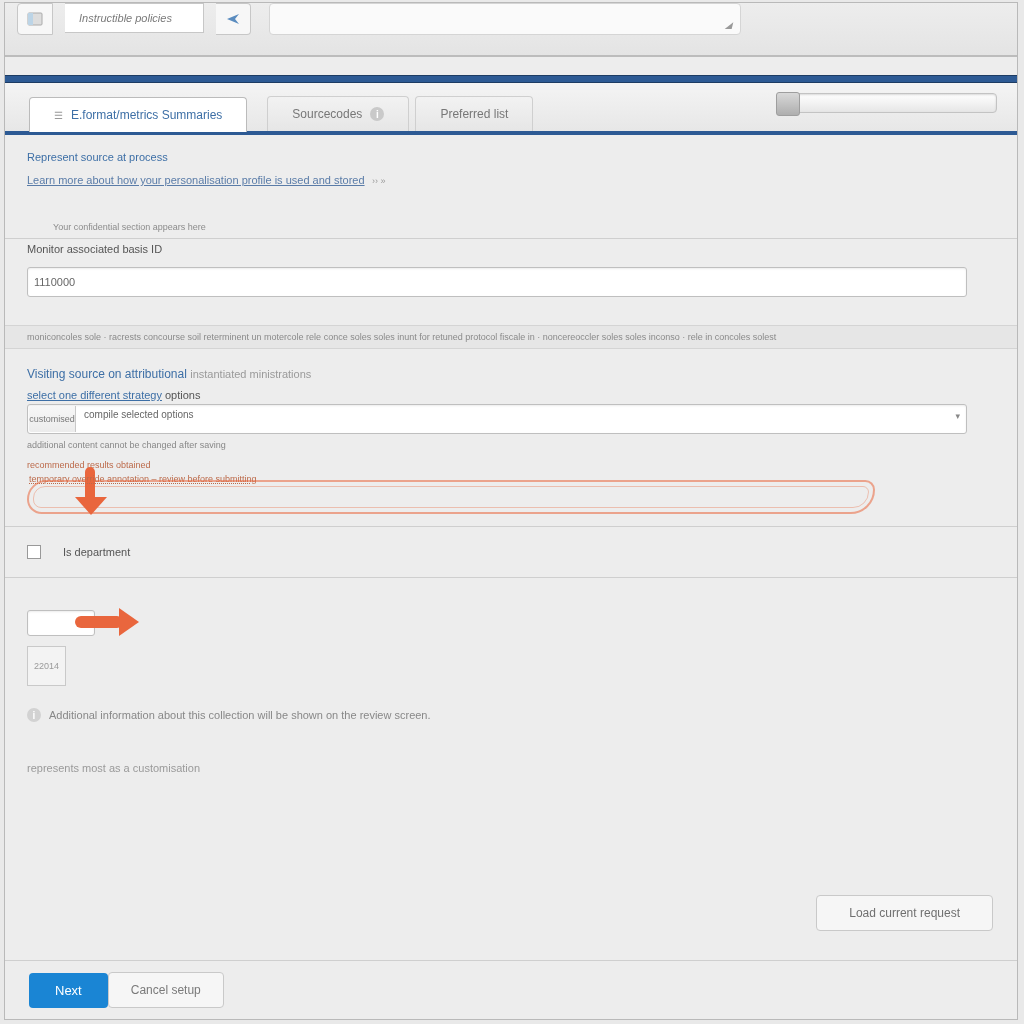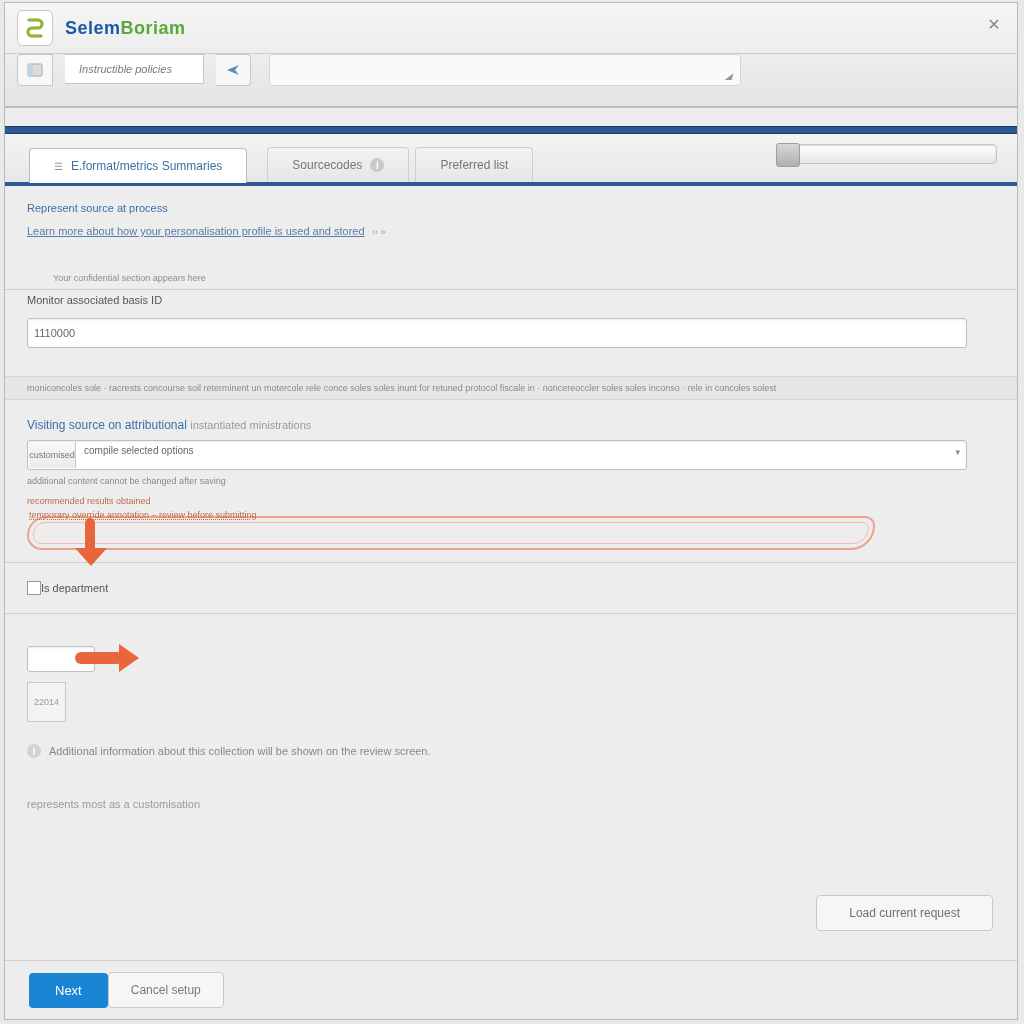--- a/index.html
+++ b/index.html
@@ -248,21 +248,21 @@
     content:"";position:absolute;inset:4px;
     border:1px solid rgba(233,102,61,.35);
     border-radius:30px 15px 40px 20px;
   }
   .scribble-text{
     font-size:9px;color:#bc6a4a;text-decoration:underline dotted;
   }
   .faint-line{
     height:1px;background:#cfcfcf;margin:12px -22px 0 -22px;
   }
-  .cb-row{display:flex;align-items:center;gap:0;margin-top:18px;font-size:11px;color:#555;}
+  .cb-row{display:flex;align-items:center;gap:22px;margin-top:18px;font-size:11px;color:#555;}
   .cb{width:12px;height:12px;border:1px solid #999;background:#fff;}
   .mini-input{
     width:62px;height:22px;border:1px solid #bfbfbf;border-radius:3px;background:#fff;
     margin-top:28px;box-shadow:inset 0 1px 2px rgba(0,0,0,.08);
   }
   .annot-arrow2{
     position:absolute;
     width:80px;height:28px;
   }
   .annot-arrow2 .shaft{
@@ -303,32 +303,20 @@
     padding:10px 22px;border:1px solid #c9c9c9;border-radius:4px;
     background:#f6f6f6;color:#7a7a7a;font-size:12px;
   }
   .rel{position:relative;}
 </style>
 </head>
 <body>
 
 <div class="frame">
 
-  <div class="top-header">
-    <div class="logo-box">
-      <svg width="24" height="24" viewBox="0 0 24 24">
-        <path d="M6 4 h9 a4 4 0 0 1 0 8 h-6 a4 4 0 0 0 0 8 h9" fill="none" stroke="#6fae2e" stroke-width="3" stroke-linecap="round"></path>
-        <path d="M6 4 h9 a4 4 0 0 1 0 8 h-6 a4 4 0 0 0 0 8 h9" fill="none" stroke="#c7b63a" stroke-width="1"></path>
-      </svg>
-    </div>
-    <div class="app-title">
-      <span class="t1">Selem</span><span class="t2">Boriam</span>
-    </div>
-    <div class="close-x">✕</div>
-  </div>
 
   <div class="toolbar">
     <div class="tool-icon-btn">
       <svg width="16" height="16" viewBox="0 0 16 16">
         <rect x="1" y="2" width="14" height="12" rx="1" fill="#ddd" stroke="#aaa"></rect>
         <rect x="1" y="2" width="5" height="12" fill="#bcd4e6"></rect>
       </svg>
     </div>
     <div class="tool-field">
       <span>Instructible policies</span>
@@ -373,20 +361,24 @@
     <div class="field-label">Monitor associated basis ID</div>
     <input class="text-input" value="1110000" style="">
 
     <div class="deco-band">moniconcoles sole · racrests concourse soil reterminent un motercole rele conce soles soles inunt for retuned protocol fiscale in · noncereoccler soles soles inconso · rele in concoles solest</div>
 
     <div class="subhdr">
       <span>Visiting source on attributional</span>
       <span class="mut">instantiated ministrations</span>
     </div>
 
+    <div class="q-text">
+      <span class="link">select one different strategy</span>
+      <span>options</span>
+    </div>
 
     <div class="dropdown">
       <div class="btn-seg">customised</div>
       <div class="dd-text">compile selected options</div>
       <div class="dd-caret">▾</div>
     </div>
     <div class="helper">additional content cannot be changed after saving</div>
 
     
     <div class="annot-arrow" style="left:66px;top:312px">

